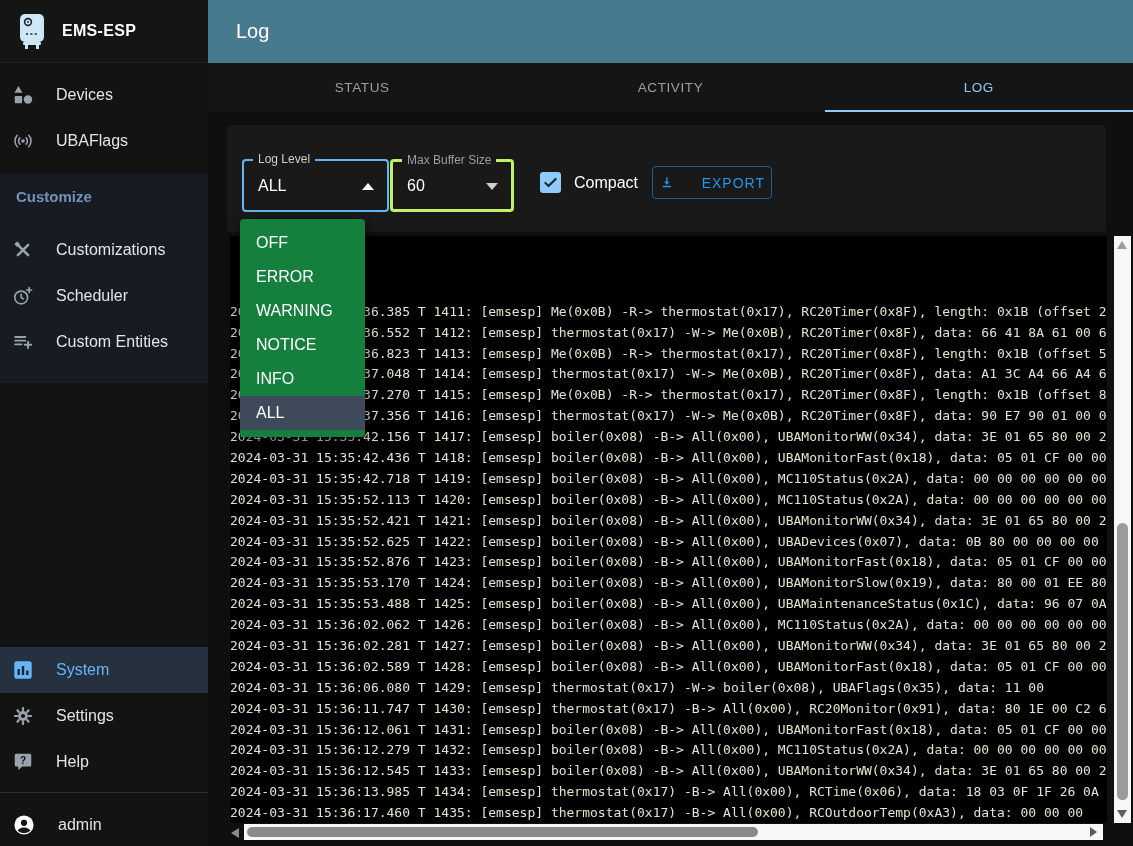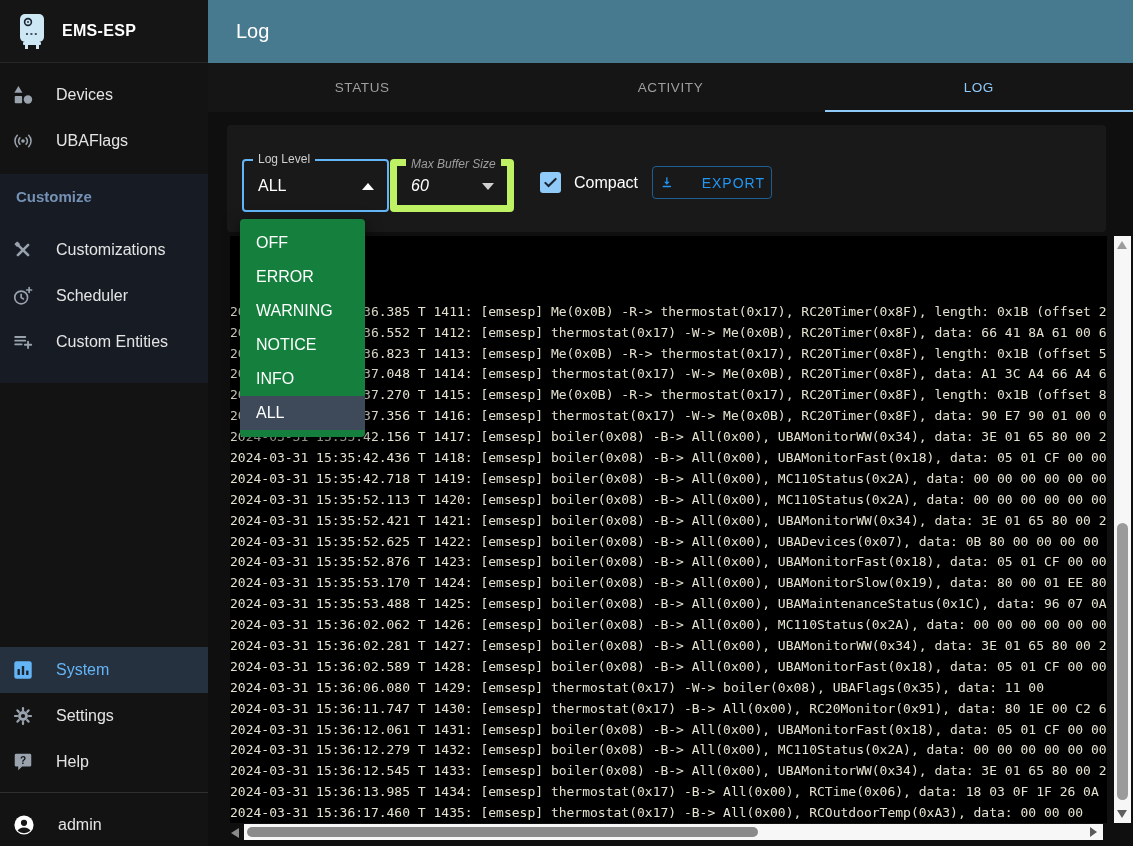--- a/index.html
+++ b/index.html
@@ -31,21 +31,21 @@
   
   .tabbar{position:absolute;left:208px;top:63px;width:925px;height:49px;background:#151515;display:flex;}
   .tab{flex:1;display:flex;align-items:center;justify-content:center;font-size:13.5px;font-weight:500;letter-spacing:.6px;color:#9e9e9e;cursor:pointer;}
   .tab.active{color:var(--accent);}
   .tab-indicator{position:absolute;bottom:0;left:66.66%;width:33.34%;height:2px;background:var(--accent);}
 
   
   .controls-panel{position:absolute;left:227px;top:125px;width:879px;height:107px;background:var(--panel);border-radius:4px;}
   .select{position:absolute;border-radius:4px;cursor:pointer;}
   .select-loglevel{left:242px;top:159px;width:147px;height:53px;border:2px solid var(--focus);}
-  .select-buffer{left:390px;top:159px;width:124px;height:53px;border:7px solid #bef264;font-style:italic;}
+  .select-buffer{left:390px;top:159px;width:124px;height:53px;border:3px solid #bef264;}
   .select .value{position:absolute;left:14px;top:50%;transform:translateY(-50%);font-size:16px;color:#fff;}
   .select .flabel{position:absolute;top:-9px;left:9px;font-size:12px;line-height:14px;padding:0 5px;background:var(--panel);color:#cfcfcf;white-space:nowrap;}
   .select-buffer .flabel{color:#9e9e9e;}
   .caret{position:absolute;right:13px;top:50%;width:0;height:0;}
   .caret-up{margin-top:-3px;border-left:6px solid transparent;border-right:6px solid transparent;border-bottom:7px solid #fff;}
   .caret-down{margin-top:-3px;border-left:6px solid transparent;border-right:6px solid transparent;border-top:7px solid #d0d0d0;}
 
   .compact-wrap{position:absolute;left:540px;top:166px;height:33px;display:flex;align-items:center;gap:13px;}
   .checkbox{width:21px;height:21px;background:var(--accent);border-radius:3px;display:flex;align-items:center;justify-content:center;cursor:pointer;}
   .compact-label{font-size:16px;font-weight:500;color:#fff;}

